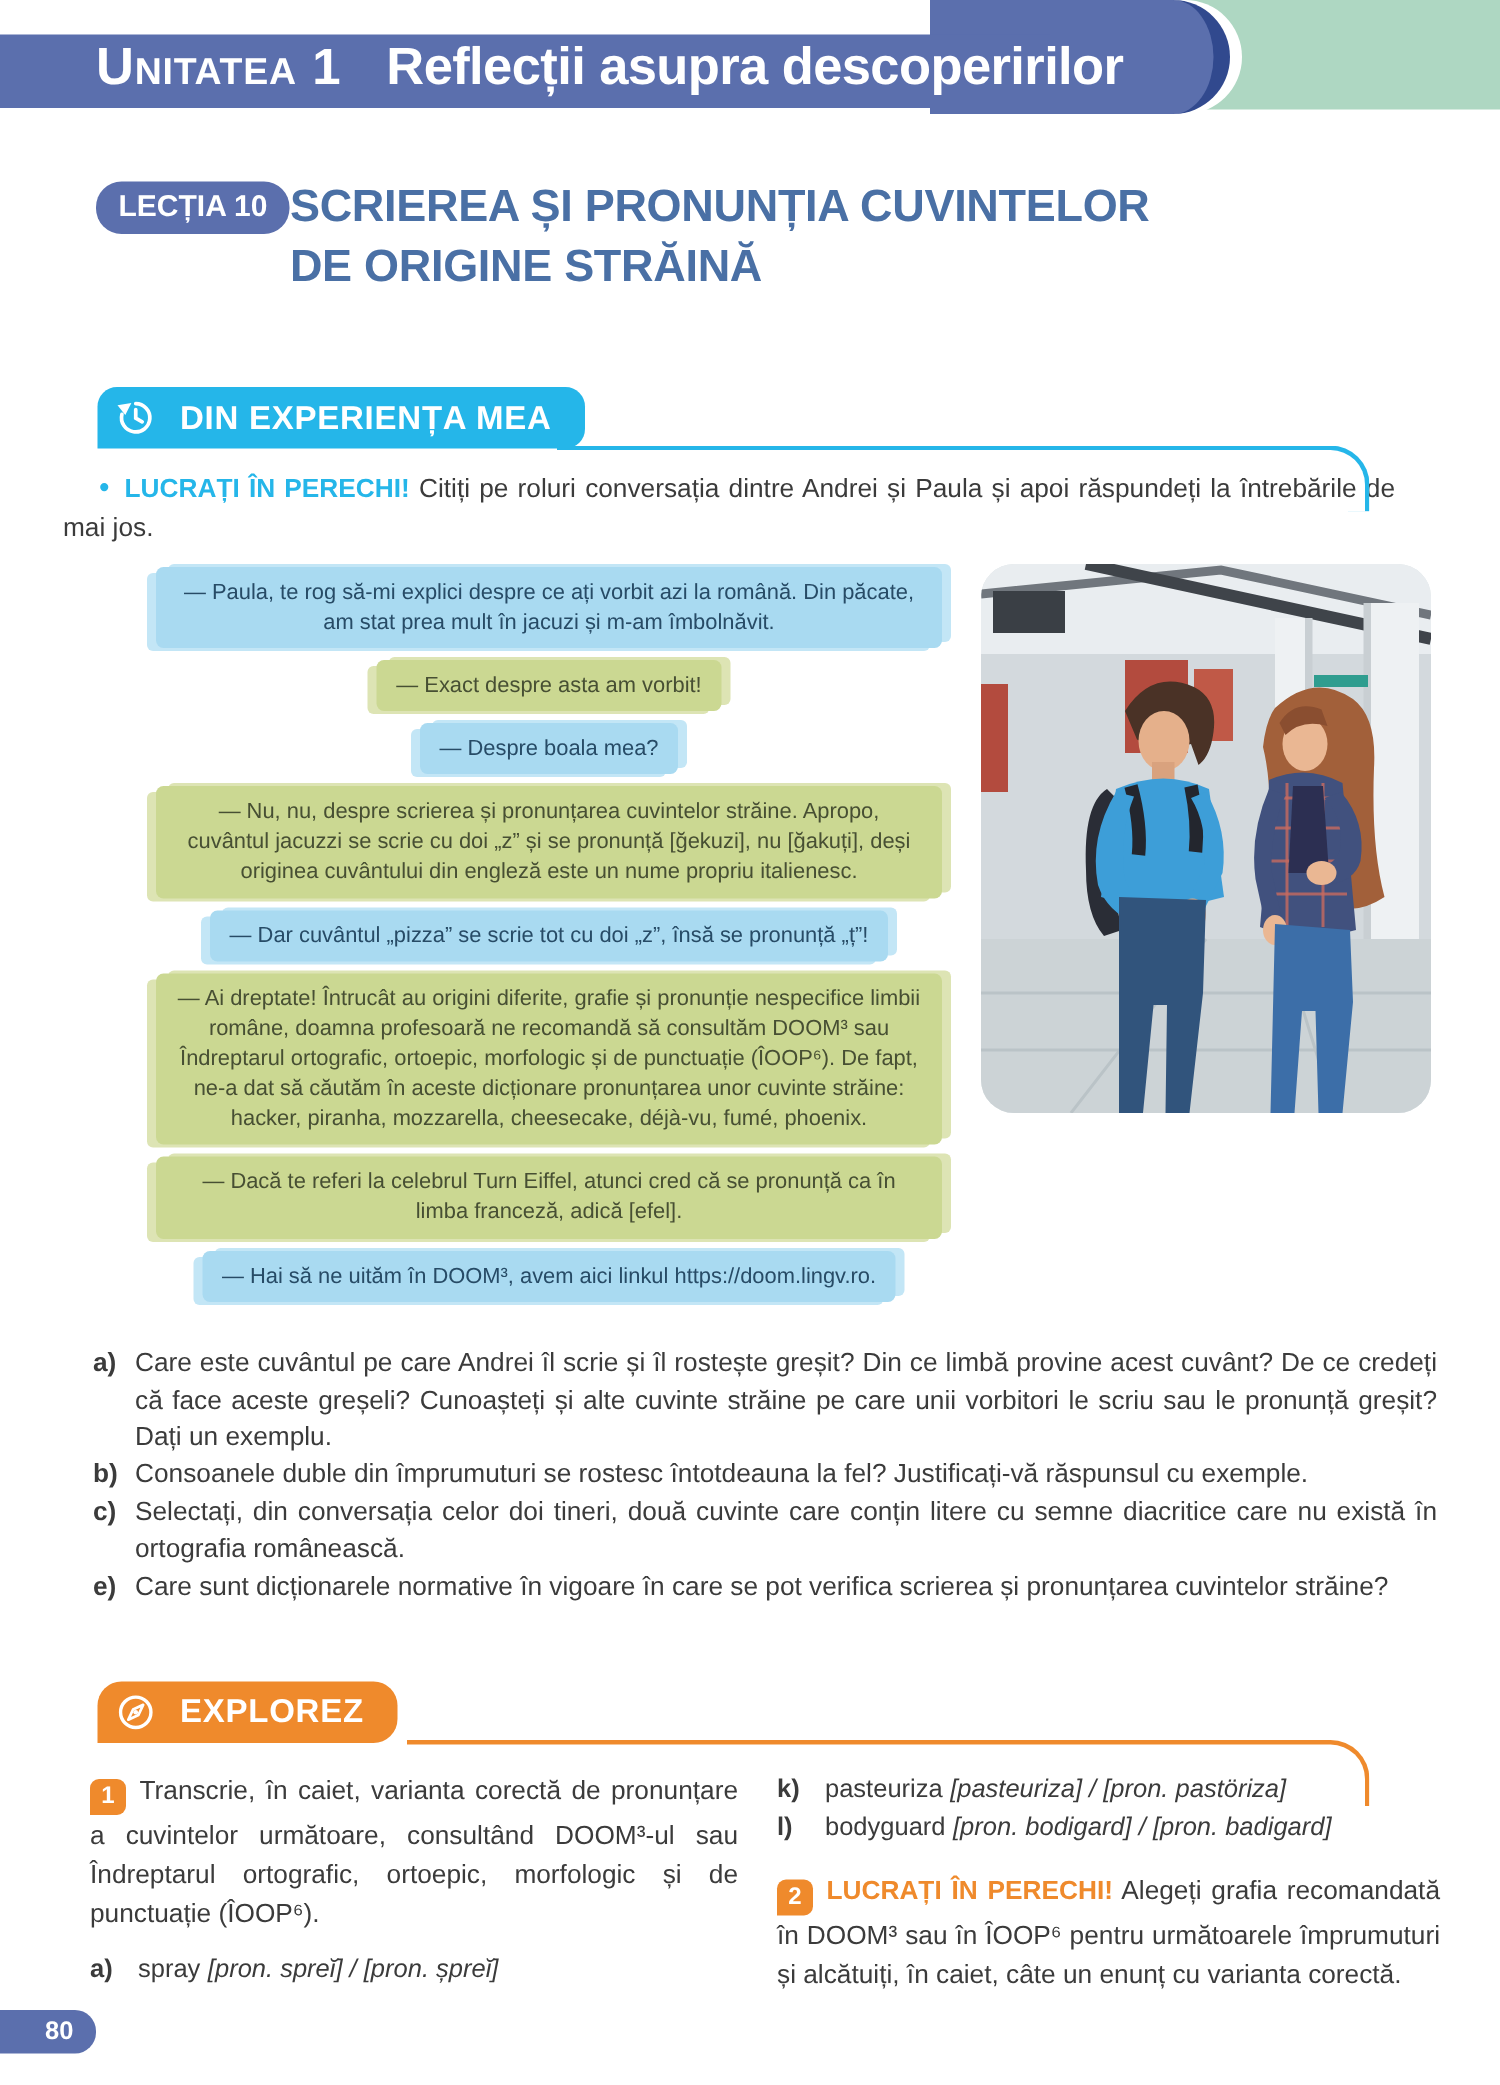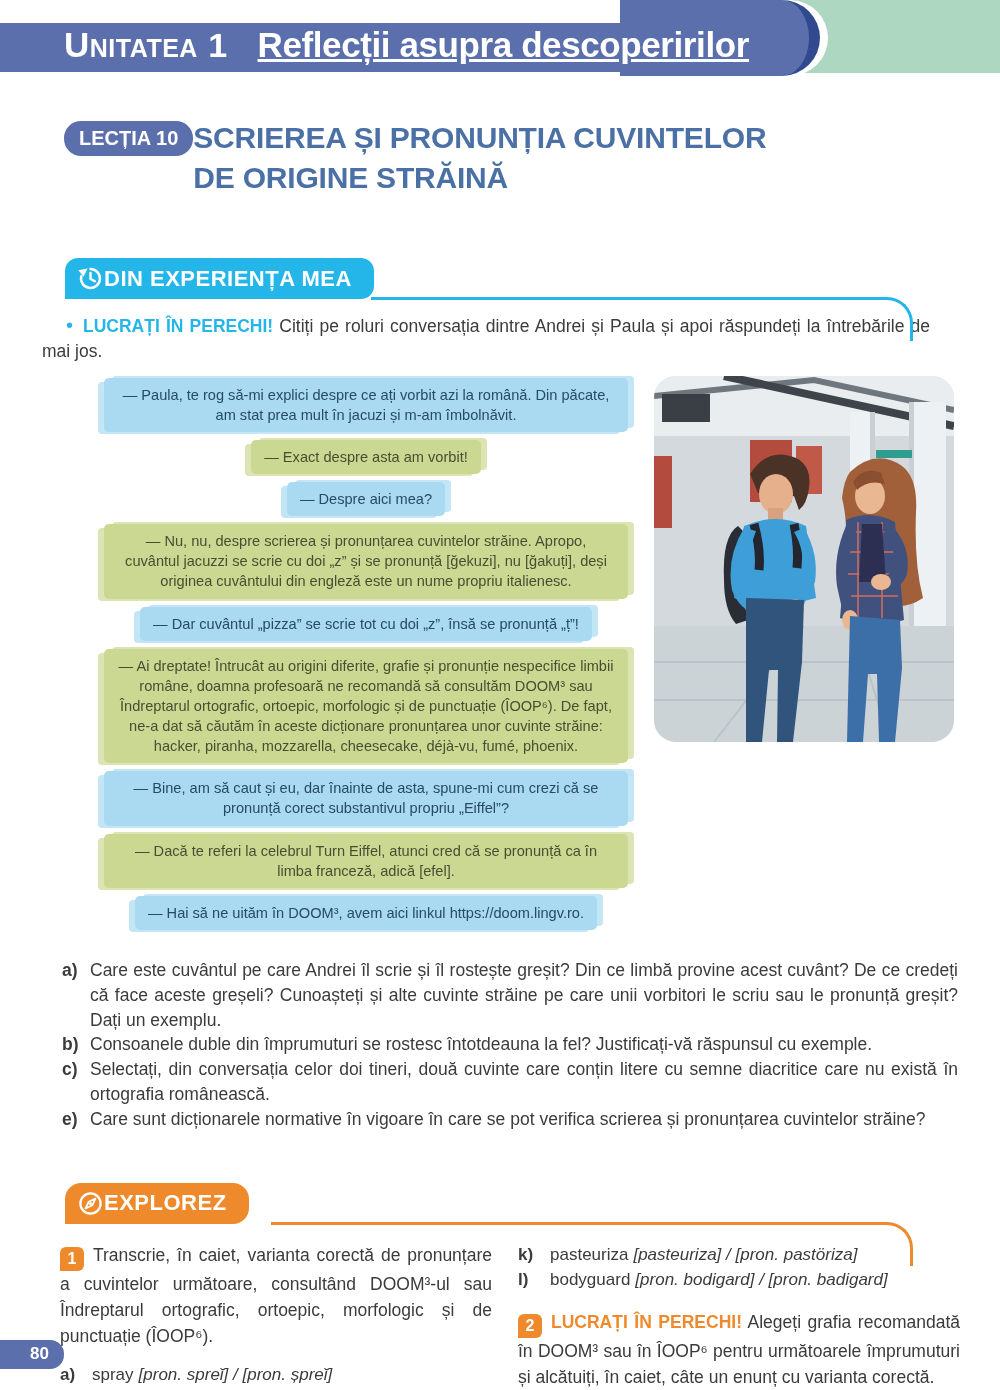--- a/index.html
+++ b/index.html
@@ -11,31 +11,31 @@
   .green-corner { position:absolute; top:0; left:780px; right:0; height:73px; background:#aed7c2; z-index:0; }
 
   .unit-header { position:relative; height:96px; z-index:1; }
   .unit-cap { position:absolute; top:0; left:620px; width:200px; height:76px; background:#5b6fad;
               border-radius:0 44px 44px 0; border-right:11px solid #31498e; box-shadow:8px 0 0 #ffffff; }
   .unit-bar { position:absolute; top:23px; left:0; width:700px; height:49px; background:#5b6fad; }
   .unit-text { position:absolute; top:18px; left:64px; height:54px; display:flex; align-items:center; gap:30px;
                color:#fff; white-space:nowrap; }
   .unit-label { font-variant:small-caps; font-weight:bold; font-size:35px; letter-spacing:.5px; }
   .unit-num { font-variant:normal; font-size:34px; font-weight:bold; }
-  .unit-title { font-weight:bold; font-size:35px; letter-spacing:-.4px;text-decoration:underline; }
+  .unit-title { font-weight:bold; font-size:35px; letter-spacing:-.4px; }
 
   
   .lesson-row { display:flex; align-items:flex-start; margin:22px 40px 0 64px; }
   .lesson-badge { flex-shrink:0; margin-top:3px; background:#5b6fad; color:#fff; font-weight:bold;
                   font-size:20px; padding:6px 15px; border-radius:17px; }
   .lesson-title { color:#4a70a5; font-size:30px; font-weight:bold; line-height:1.32; letter-spacing:-.2px; }
 
   
   .sec-head { position:relative; margin:0 88px 0 65px; height:46px; }
-  .sec-badge { position:absolute; left:0; bottom:0; display:inline-flex; align-items:center; gap:0;
+  .sec-badge { position:absolute; left:0; bottom:0; display:inline-flex; align-items:center; gap:16px;
                color:#fff; font-weight:bold; font-size:22px; padding:7px 22px 7px 12px;
                border-radius:13px 13px 13px 0; letter-spacing:.5px; white-space:nowrap; }
   .sec-badge svg { width:27px; height:27px; display:block; }
   .sec-line { position:absolute; top:44px; height:44px; border-top:3px solid; border-right:3px solid;
               border-top-right-radius:26px; }
   .sec-exp .sec-badge { background:#25b6e9; }
   .sec-exp .sec-line  { border-color:#25b6e9; left:306px; width:542px; }
   .sec-xpl { margin-top:46px; }
   .sec-xpl .sec-badge { background:#ef8a2c; border-radius:16px 16px 16px 0; }
   .sec-xpl .sec-line  { border-color:#ef8a2c; left:206px; width:642px; }
@@ -118,25 +118,24 @@
     </span>
     <div class="sec-line"></div>
   </div>
 
   <p class="intro"><span class="bullet">•</span><span class="lead-cyan">LUCRAȚI ÎN PERECHI!</span><span> Citiți pe roluri conversația dintre Andrei și Paula și apoi răspundeți la întrebările de mai jos.</span></p>
 
   <div class="dialogue">
     <div class="bubbles">
       <div class="bubble blue">— Paula, te rog să-mi explici despre ce ați vorbit azi la română. Din păcate, am stat prea mult în jacuzi și m-am îmbolnăvit.</div>
       <div class="bubble green">— Exact despre asta am vorbit!</div>
-      <div class="bubble blue">— Despre aici mea?</div>
+      <div class="bubble blue">— Despre boala mea?</div>
       <div class="bubble green">— Nu, nu, despre scrierea și pronunțarea cuvintelor străine. Apropo, cuvântul jacuzzi se scrie cu doi „z” și se pronunță [ğekuzi], nu [ğakuți], deși originea cuvântului din engleză este un nume propriu italienesc.</div>
       <div class="bubble blue">— Dar cuvântul „pizza” se scrie tot cu doi „z”, însă se pronunță „ț”!</div>
       <div class="bubble green">— Ai dreptate! Întrucât au origini diferite, grafie și pronunție nespecifice limbii române, doamna profesoară ne recomandă să consultăm DOOM³ sau Îndreptarul ortografic, ortoepic, morfologic și de punctuație (ÎOOP⁶). De fapt, ne-a dat să căutăm în aceste dicționare pronunțarea unor cuvinte străine: hacker, piranha, mozzarella, cheesecake, déjà-vu, fumé, phoenix.</div>
-      <div class="bubble blue">— Bine, am să caut și eu, dar înainte de asta, spune-mi cum crezi că se pronunță corect substantivul propriu „Eiffel”?</div>
       <div class="bubble green">— Dacă te referi la celebrul Turn Eiffel, atunci cred că se pronunță ca în limba franceză, adică [efel].</div>
       <div class="bubble blue">— Hai să ne uităm în DOOM³, avem aici linkul https://doom.lingv.ro.</div>
     </div>
 
     <div class="photo">
       <svg viewBox="0 0 300 366">
         <rect width="300" height="366" fill="#dfe5e8"></rect>
         <rect width="300" height="64" fill="#e9edf0"></rect>
         <path d="M0,20 L160,4 L300,34" stroke="#70767d" stroke-width="6" fill="none"></path>
         <path d="M70,0 L300,50" stroke="#3f444a" stroke-width="8"></path>

